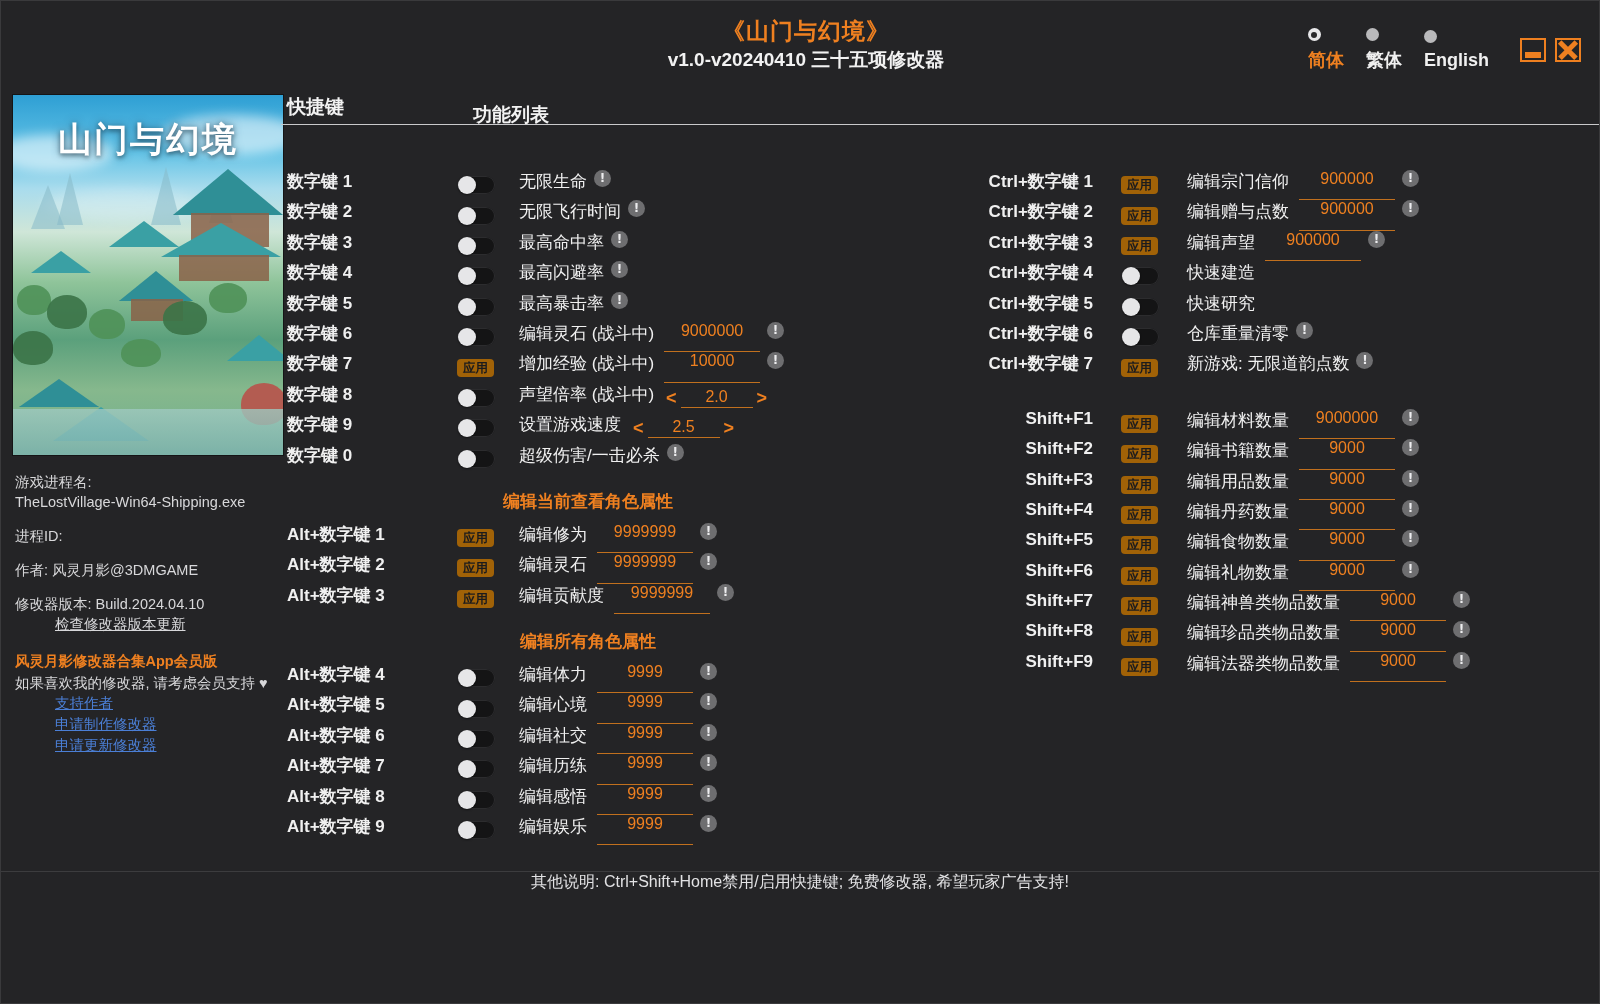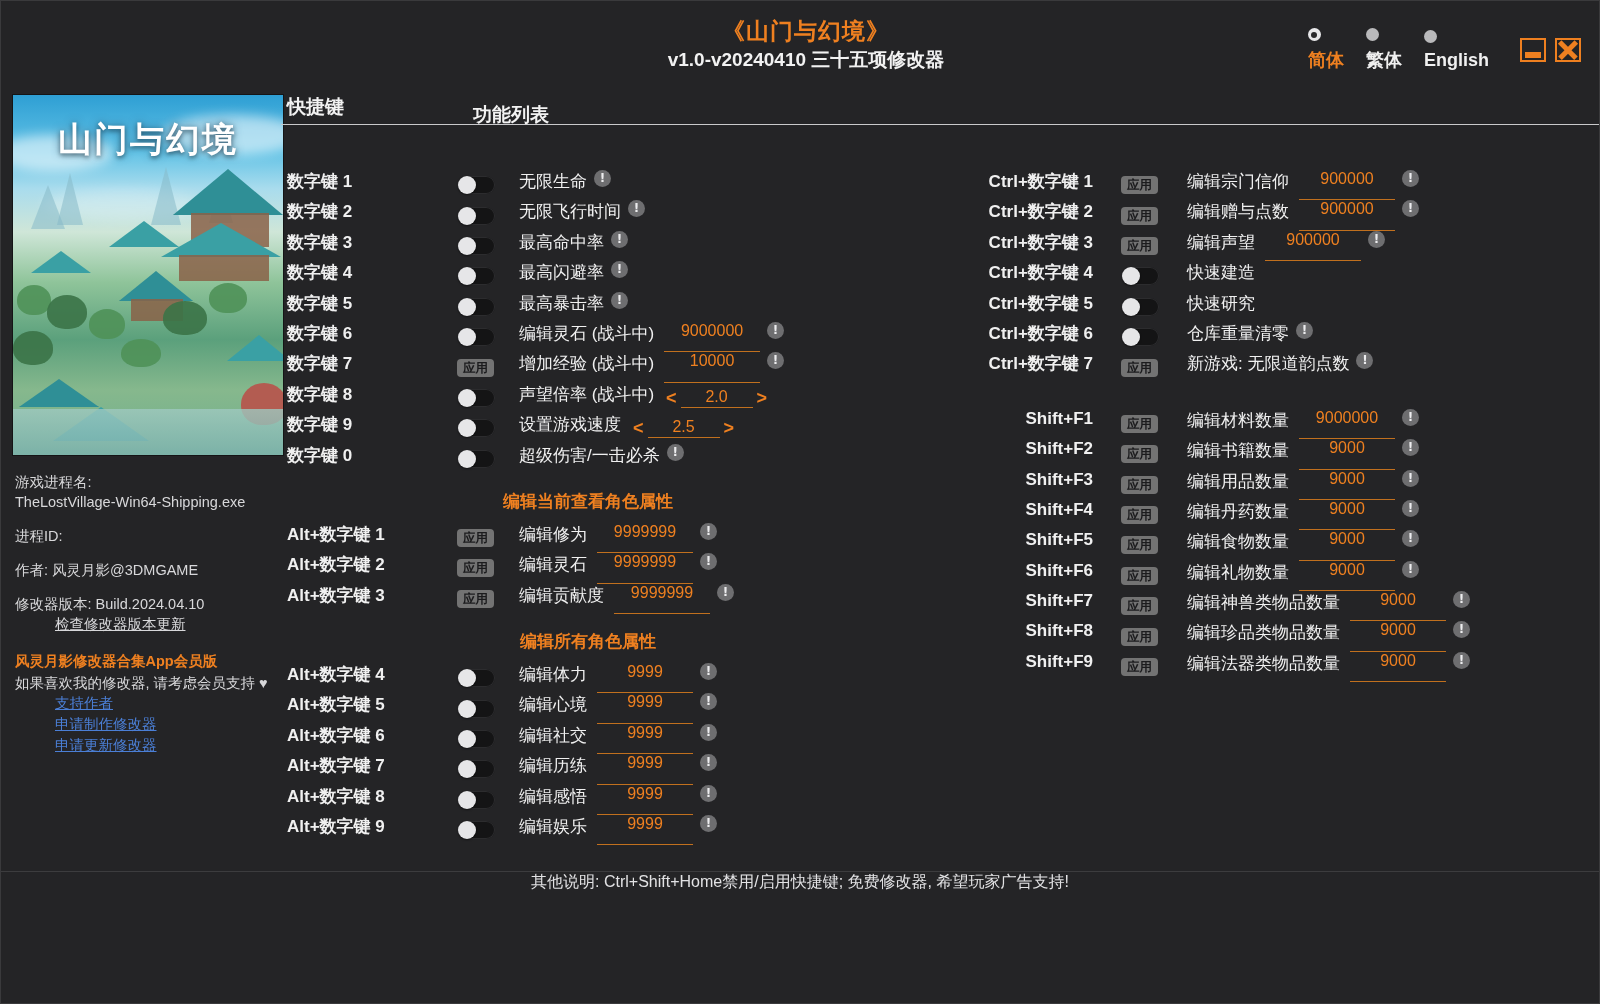--- a/index.html
+++ b/index.html
@@ -91,21 +91,21 @@
   .colL .key { width:170px; }
   .colR .key { width:174px; text-align:right; padding-right:0; }
   .ctrlcell { width:52px; display:flex; align-items:center; flex:0 0 auto; }
   .colR .ctrlcell { margin-left:28px; width:56px; }
 
   .toggle { width:38px; height:18px; border-radius:9px; background:#141415;
             position:relative; cursor:pointer; flex:0 0 auto;
             box-shadow:inset 0 0 0 1px #2c2c2e; }
   .toggle .knob { position:absolute; left:1px; top:0px; width:18px; height:18px;
                   border-radius:50%; background:#e6e6e8; box-shadow:0 1px 2px rgba(0,0,0,.5); }
-  .applybtn { display:inline-block; background:#737373; color:#1b1b1d; font-size:12.5px;
+  .applybtn { display:inline-block; background:#a16207; color:#1b1b1d; font-size:12.5px;
               font-weight:bold; border-radius:4px; padding:2px 6px; line-height:14px;
               cursor:pointer; flex:0 0 auto; white-space:nowrap; }
 
   .label { font-size:17px; font-weight:normal; color:#f0f0f0; margin-left:10px; white-space:nowrap; }
   .bang { width:17px; height:17px; border-radius:50%; background:#6e6e70; color:#ededef;
           font-size:12px; font-weight:bold; line-height:17px; text-align:center;
           margin-left:7px; flex:0 0 auto; cursor:pointer;
           font-family:"DejaVu Sans",sans-serif; }
   .numfield { margin-left:10px; min-width:96px; text-align:center; font-size:16px;
               color:#ef8020; border-bottom:1.5px solid #c1701e; padding:0 8px 1px 8px;

